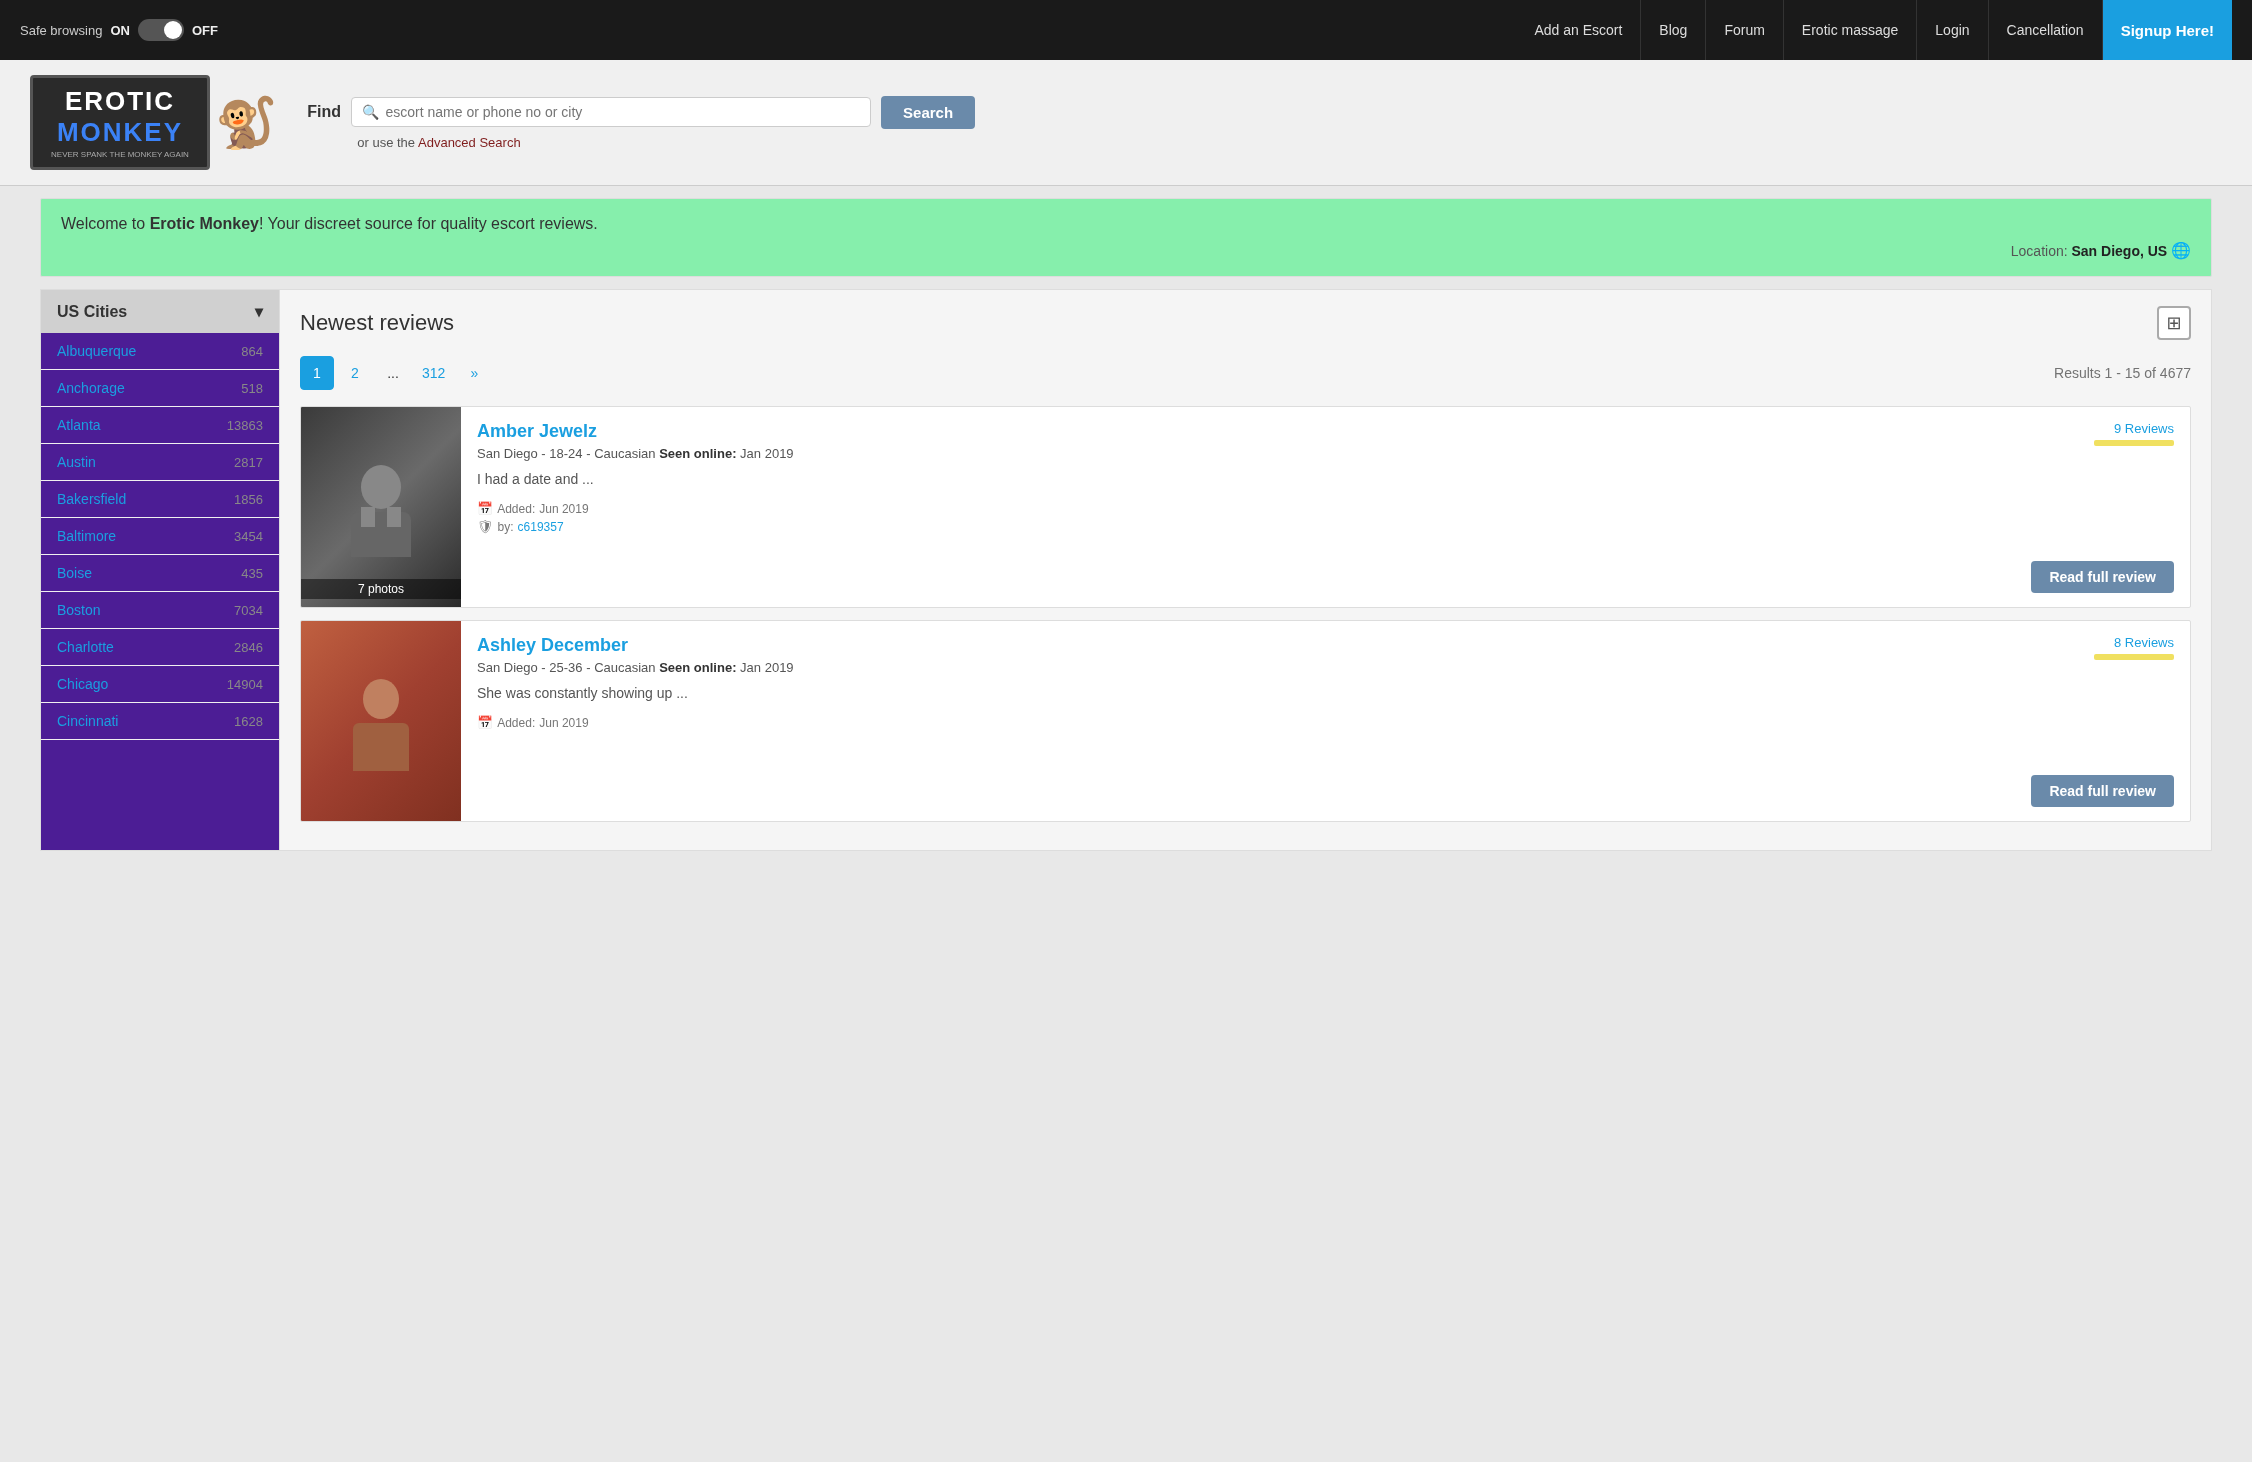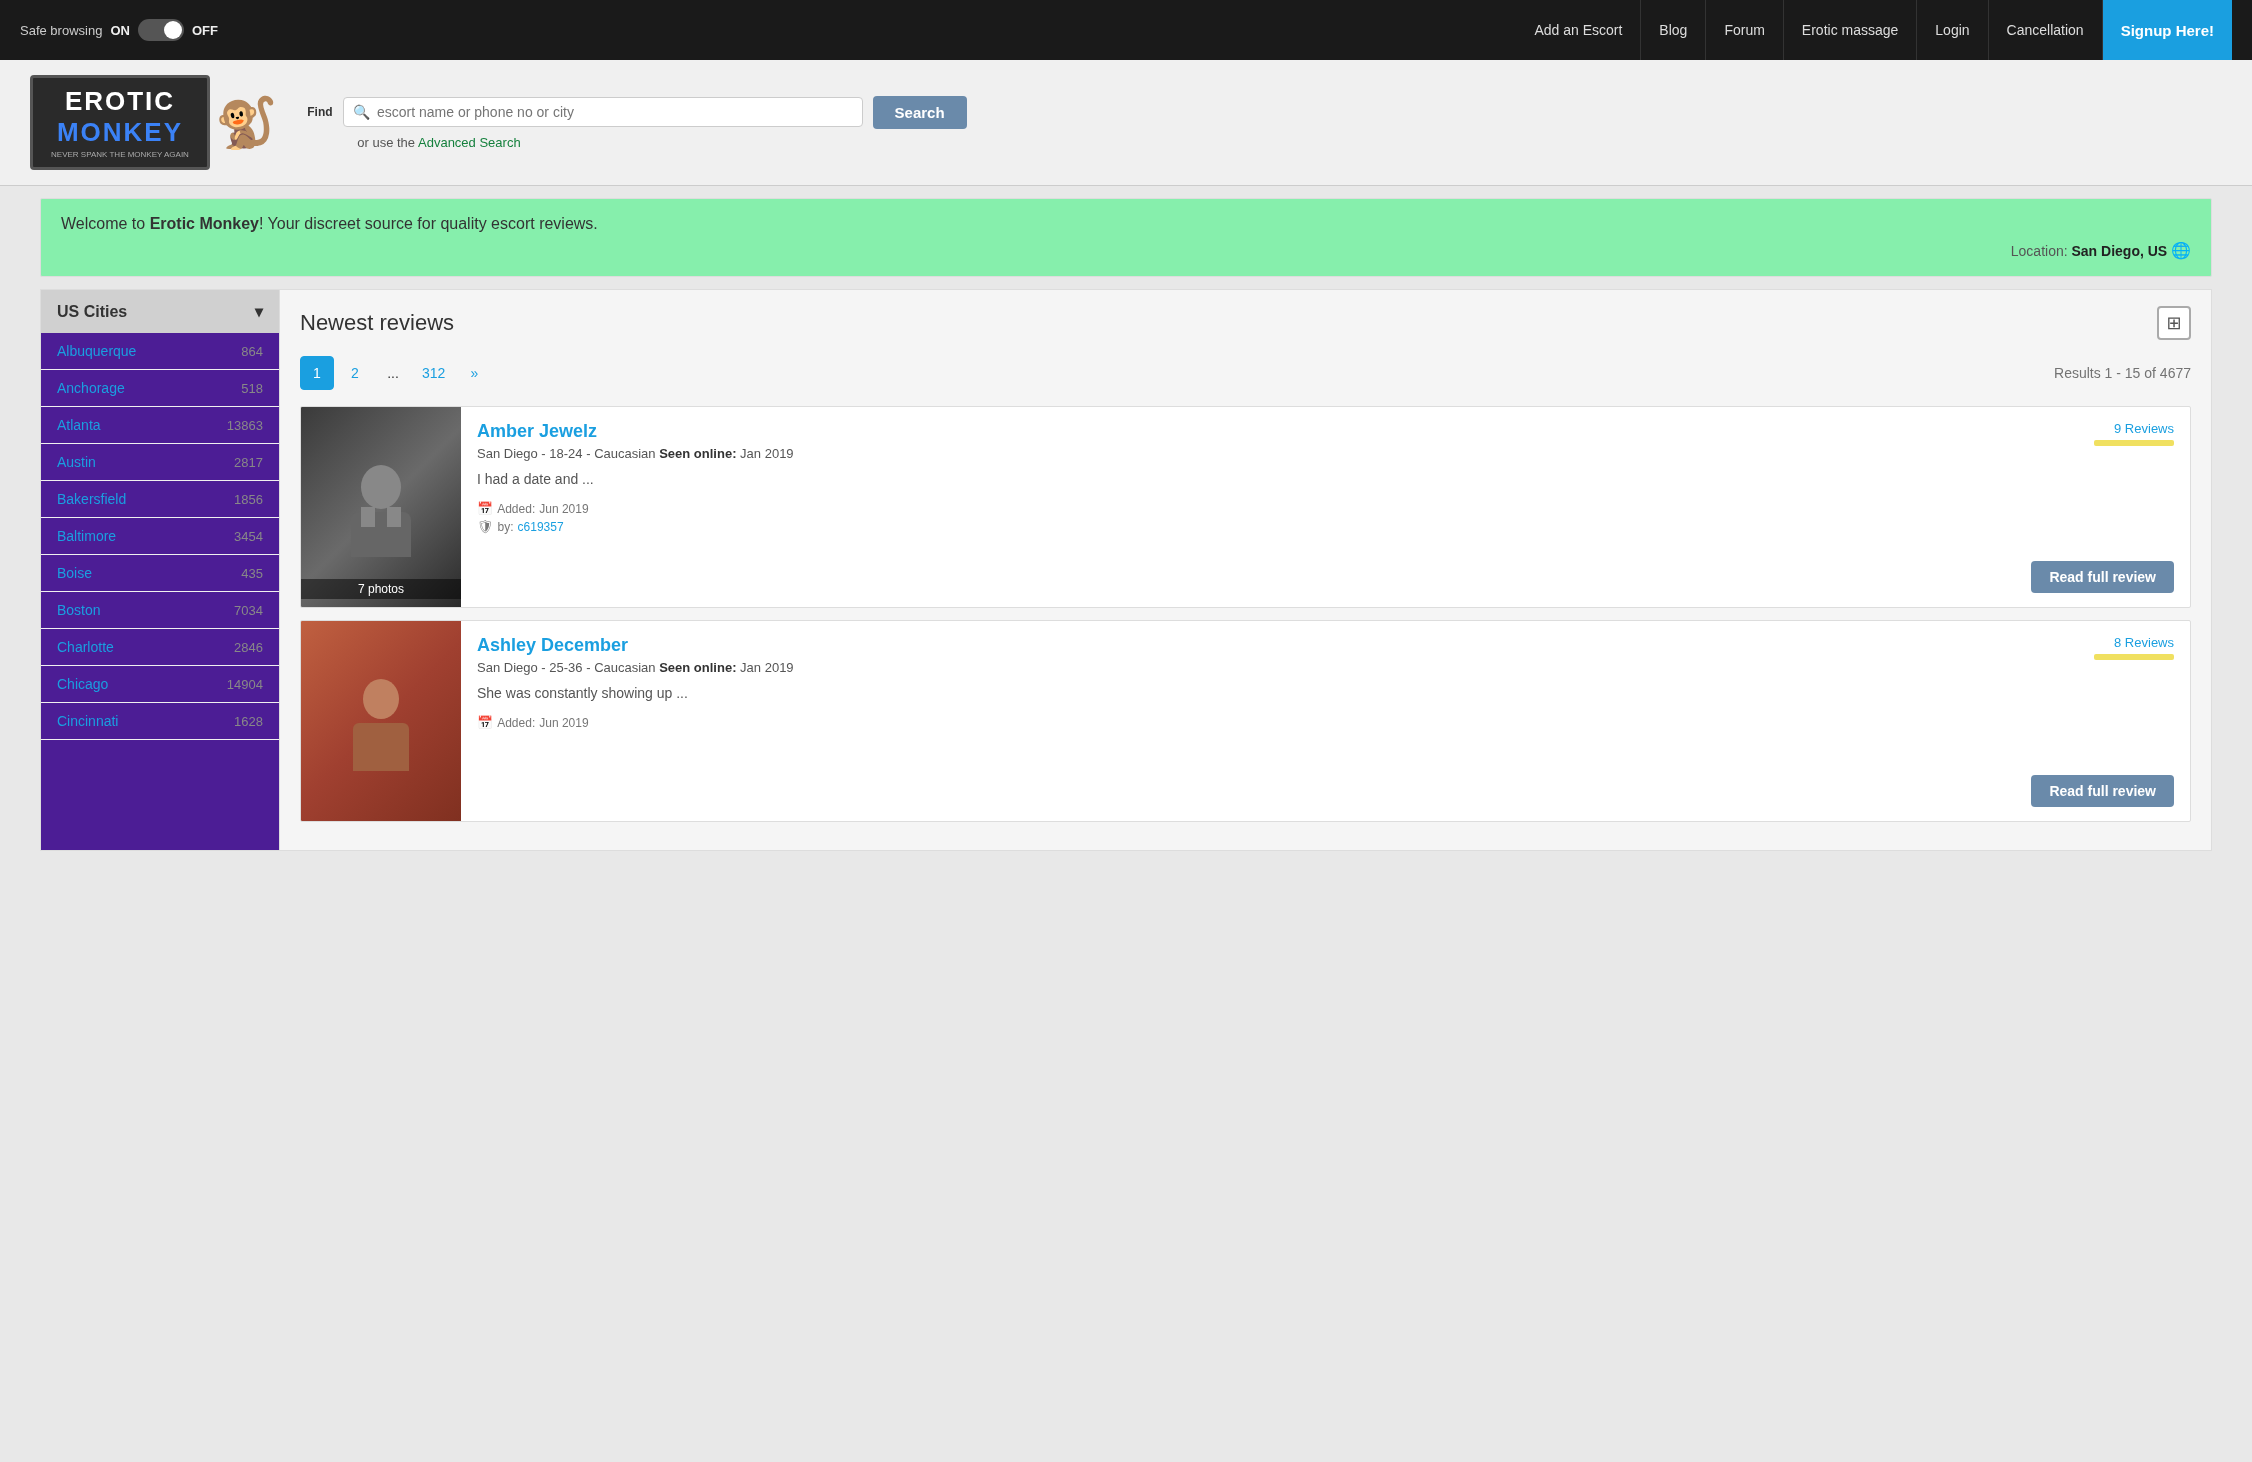--- a/index.html
+++ b/index.html
@@ -100,21 +100,21 @@
       flex-direction: column;
       align-items: flex-start;
       gap: 6px;
     }
     .search-row {
       display: flex;
       align-items: center;
       gap: 10px;
     }
     .find-label {
-      font-size: 12px;
+      font-size: 16px;
       font-weight: bold;
       color: #333;
     }
     .search-input-wrap {
       display: flex;
       align-items: center;
       background: #fff;
       border: 1px solid #ccc;
       border-radius: 4px;
       padding: 6px 10px;
@@ -136,21 +136,21 @@
       padding: 8px 22px;
       font-size: 15px;
       cursor: pointer;
       font-weight: bold;
     }
     .advanced-link {
       font-size: 13px;
       color: #555;
       margin-left: 50px;
     }
-    .advanced-link a { color: #15803d; text-decoration: none; }
+    .advanced-link a { color: #7f1d1d; text-decoration: none; }
 
     
     .welcome-bar {
       background: #86efac;
       margin: 12px 40px;
       padding: 16px 20px;
       border-radius: 2px;
       border: 1px solid #ddd;
     }
     .welcome-bar .welcome-text { font-size: 16px; color: #333; }

